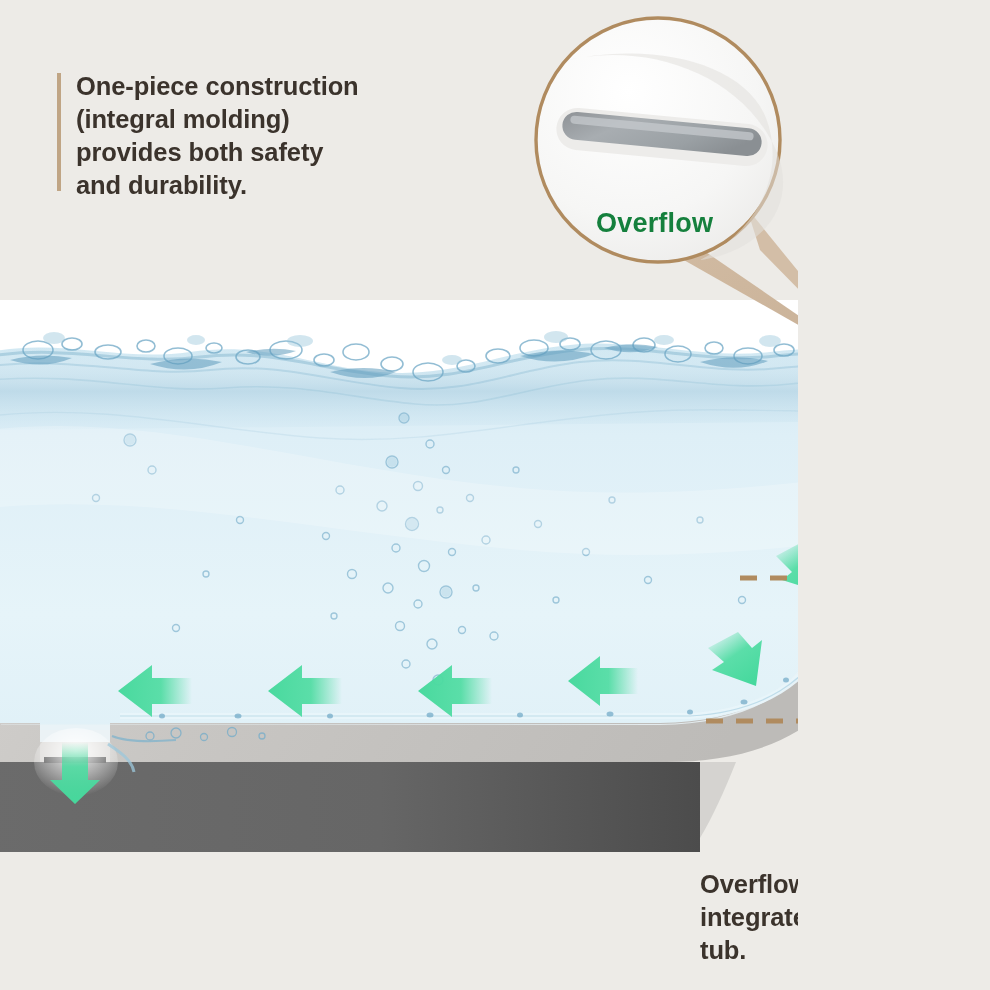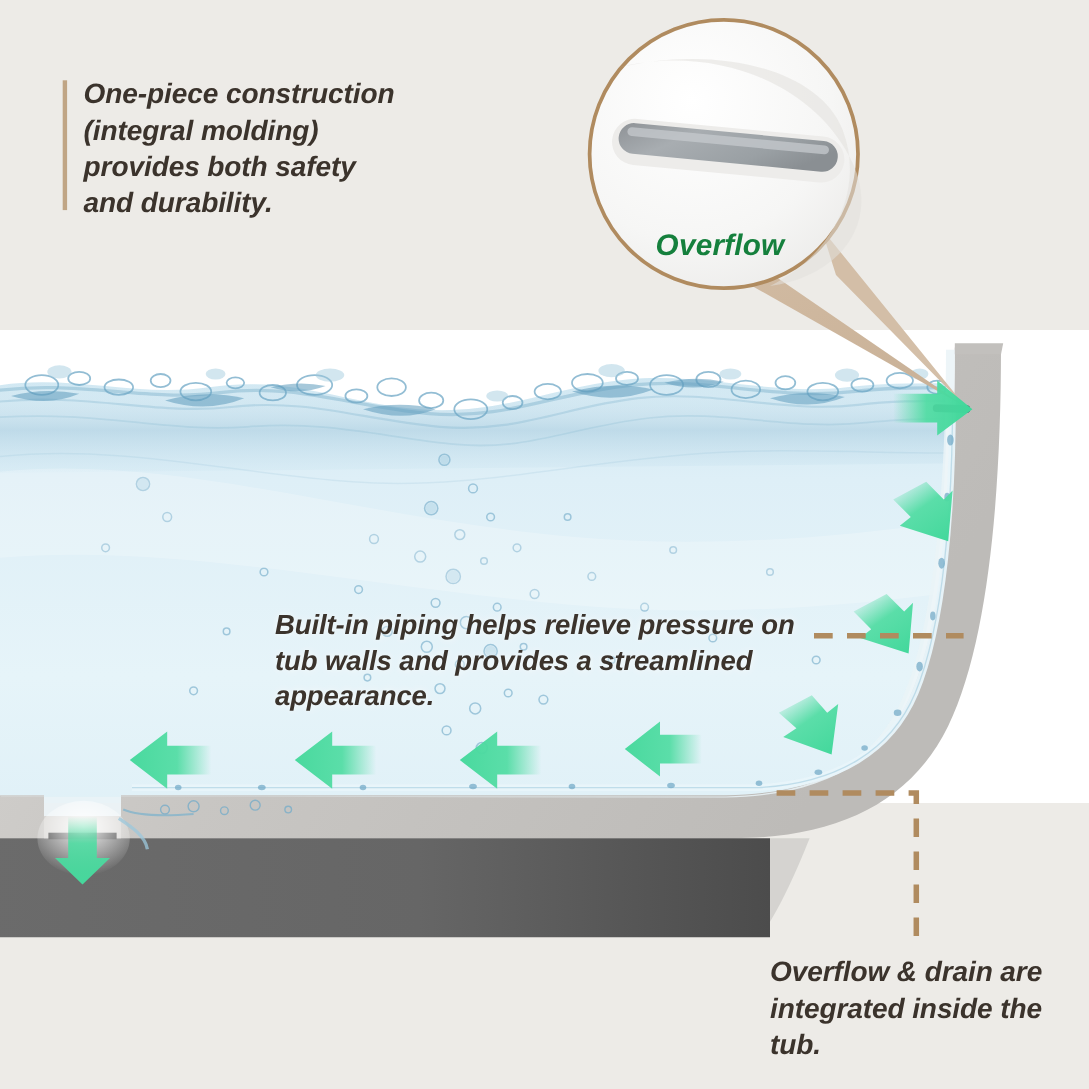--- a/index.html
+++ b/index.html
@@ -3,21 +3,21 @@
 <meta charset="utf-8">
 <style>
   html,body{margin:0;padding:0;}
   body{
     width:990px;height:990px;
     background:#EDEBE7;
     font-family:"Liberation Sans", sans-serif;
     overflow:hidden;
     position:relative;
   }
-  #stage{position:absolute;left:0;top:0;width:990px;height:990px;overflow:hidden;font-style:italic;}
+  #stage{position:absolute;left:0;top:0;width:798px;height:990px;overflow:hidden;}
   .layer{position:absolute;left:0;top:0;width:990px;height:990px;}
   svg.layer{display:block;}
 
   
   .callout{
     position:absolute;
     color:#3B332C;
     font-weight:700;
     letter-spacing:-0.1px;
     line-height:1.30;
@@ -406,23 +406,20 @@
     </g>
   </svg>
 
   <div id="accent-bar-one"></div>
 
   <div class="callout" id="callout-one">One-piece construction
 (integral molding)
 provides both safety
 and durability.</div>
 
-  <div class="callout" id="callout-piping">Built-in piping helps relieve pressure on
-tub walls and provides a streamlined
-appearance.</div>
 
   <div class="callout" id="callout-overflow-drain">Overflow &amp; drain are
 integrated inside the
 tub.</div>
 
   <div id="label-overflow">Overflow</div>
 
 </div>
 
 </body></html>

